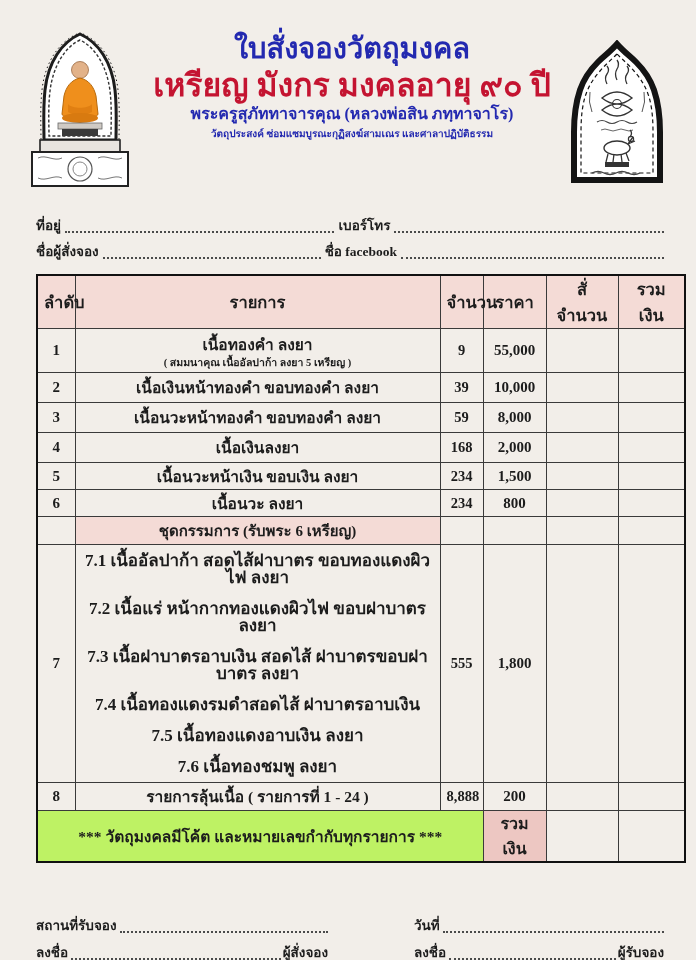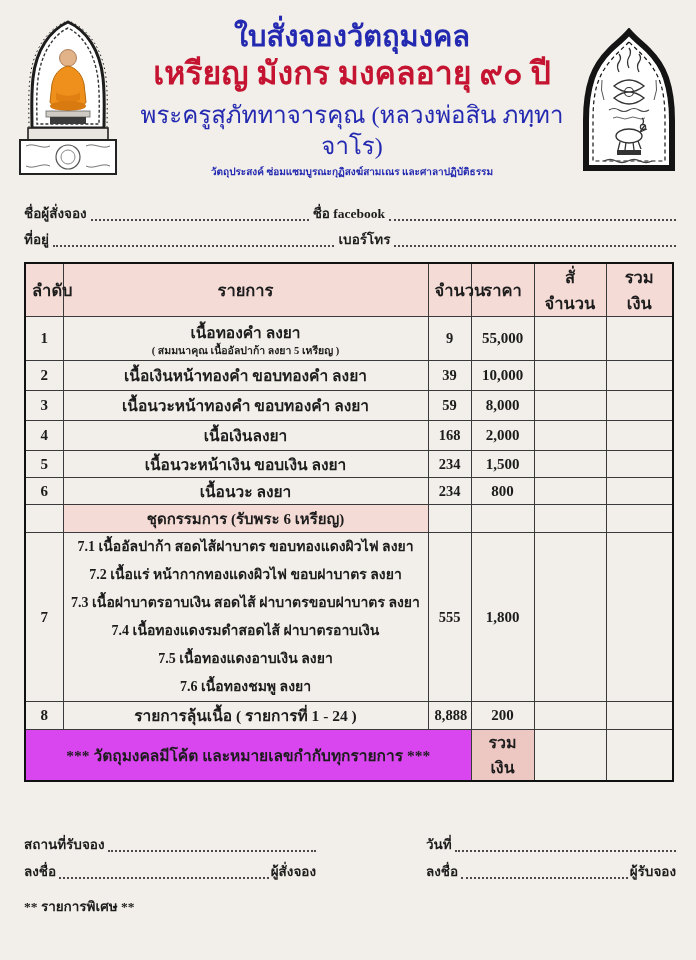--- a/index.html
+++ b/index.html
@@ -4,30 +4,30 @@
 <style>
   html,body{margin:0;padding:0;}
   body{
     width:696px;height:960px;
     background:#f2eee9;
     font-family:"Liberation Serif","DejaVu Serif",serif;
     color:#1c1c1c;
     overflow:hidden;
     position:relative;
   }
-  .page{position:absolute;inset:0;padding:0;}
+  .page{position:absolute;inset:0;padding:12px;}
 
   
   .header{display:flex;align-items:flex-start;padding:18px 8px 0 10px;}
   .emblem-left{width:118px;flex:0 0 118px;}
   .emblem-right{width:112px;flex:0 0 112px;padding-top:10px;}
   .header-center{flex:1;text-align:center;padding-top:2px;}
   .title-blue{font-size:29px;font-weight:bold;line-height:1.15;}
   .title-red{font-size:32px;font-weight:bold;line-height:1.15;margin-top:2px;}
-  .subtitle{font-size:24px;font-weight:normal;line-height:1.3;margin-top:8px;}
+  .subtitle{font-size:16px;font-weight:bold;line-height:1.3;}
   .purpose{font-size:10px;font-weight:bold;line-height:1.3;margin-top:2px;}
 
   
   .fields{padding:14px 20px 0 24px;}
   .field-line{display:flex;align-items:flex-end;font-size:13.5px;font-weight:bold;height:26px;}
   .field-line .lbl{white-space:nowrap;padding-right:4px;}
   .field-line .lbl2{white-space:nowrap;padding:0 4px;}
   .dots{flex:1;border-bottom:2px dotted #4a4a4a;margin-bottom:3px;height:1px;}
 
   
@@ -36,22 +36,22 @@
   .order-table{border:2px solid #111;}
   .order-table th{background:#f4dbd6;font-size:16.5px;font-weight:bold;text-align:center;height:33px;}
   .c-no{width:38px;text-align:center;font-weight:bold;font-size:15px;}
   .c-item{width:365px;font-weight:bold;font-size:15.5px;text-align:center;}
   .c-qty{width:43px;text-align:center;font-weight:bold;font-size:14.5px;}
   .c-price{width:63px;text-align:center;font-weight:bold;font-size:15px;margin-left:40px;}
   .c-order{width:72px;}
   .c-total{width:67px;}
   .item-note{font-size:10.5px;font-weight:bold;line-height:1.1;}
   .section-cell{background:#f4dbd6;text-align:center;font-weight:bold;font-size:15px;}
-  .row7-lines div{font-weight:bold;font-size:14px;line-height:1.0;padding:7px 0;}
-  .foot-note{background:#d946ef;text-align:center;font-weight:bold;font-size:15.5px;height:31px;}
+  .row7-lines div{font-weight:bold;font-size:17px;line-height:1.0;padding:7px 0;}
+  .foot-note{background:#bef264;text-align:center;font-weight:bold;font-size:15.5px;height:31px;}
   .foot-total{background:#edc7c2;text-align:center;font-weight:bold;font-size:16px;}
 
   
   .sig-area{display:flex;justify-content:space-between;padding:0 20px 0 24px;margin-top:46px;text-align:right;}
   .sig-left{width:292px;}
   .sig-right{width:250px;}
   .sig-line{display:flex;align-items:flex-end;font-size:13.5px;font-weight:bold;height:27px;}
   .sig-line .lbl{white-space:nowrap;padding-right:3px;}
   .sig-line .lbl-after{white-space:nowrap;padding-left:2px;}
 
@@ -120,29 +120,29 @@
         <circle cx="67" cy="99" r="2.6" fill="none" stroke="#333" stroke-width="1.2"></circle>
         <rect x="41" y="122" width="24" height="5" fill="#333"></rect>
 
         <path d="M28 133 q6 -3 12 0 q6 3 12 0 q6 -3 12 0 q6 3 12 0" stroke="#444" stroke-width="1.3" fill="none"></path>
       </svg>
     </div>
   </div>
 
   <div class="fields">
     <div class="field-line">
+      <span class="lbl">ที่อยู่</span>
+      <span class="dots" style="max-width:330px"></span>
+      <span class="lbl2">เบอร์โทร</span>
+      <span class="dots"></span>
+    </div>
+    <div class="field-line">
       <span class="lbl">ชื่อผู้สั่งจอง</span>
       <span class="dots" style="max-width:218px"></span>
       <span class="lbl2">ชื่อ facebook</span>
-      <span class="dots"></span>
-    </div>
-    <div class="field-line">
-      <span class="lbl">ที่อยู่</span>
-      <span class="dots" style="max-width:330px"></span>
-      <span class="lbl2">เบอร์โทร</span>
       <span class="dots"></span>
     </div>
   </div>
 
   <table class="order-table">
     <colgroup>
       <col style="width:38px">
         <col style="width:365px">
         <col style="width:43px">
       <col style="width:63px">

